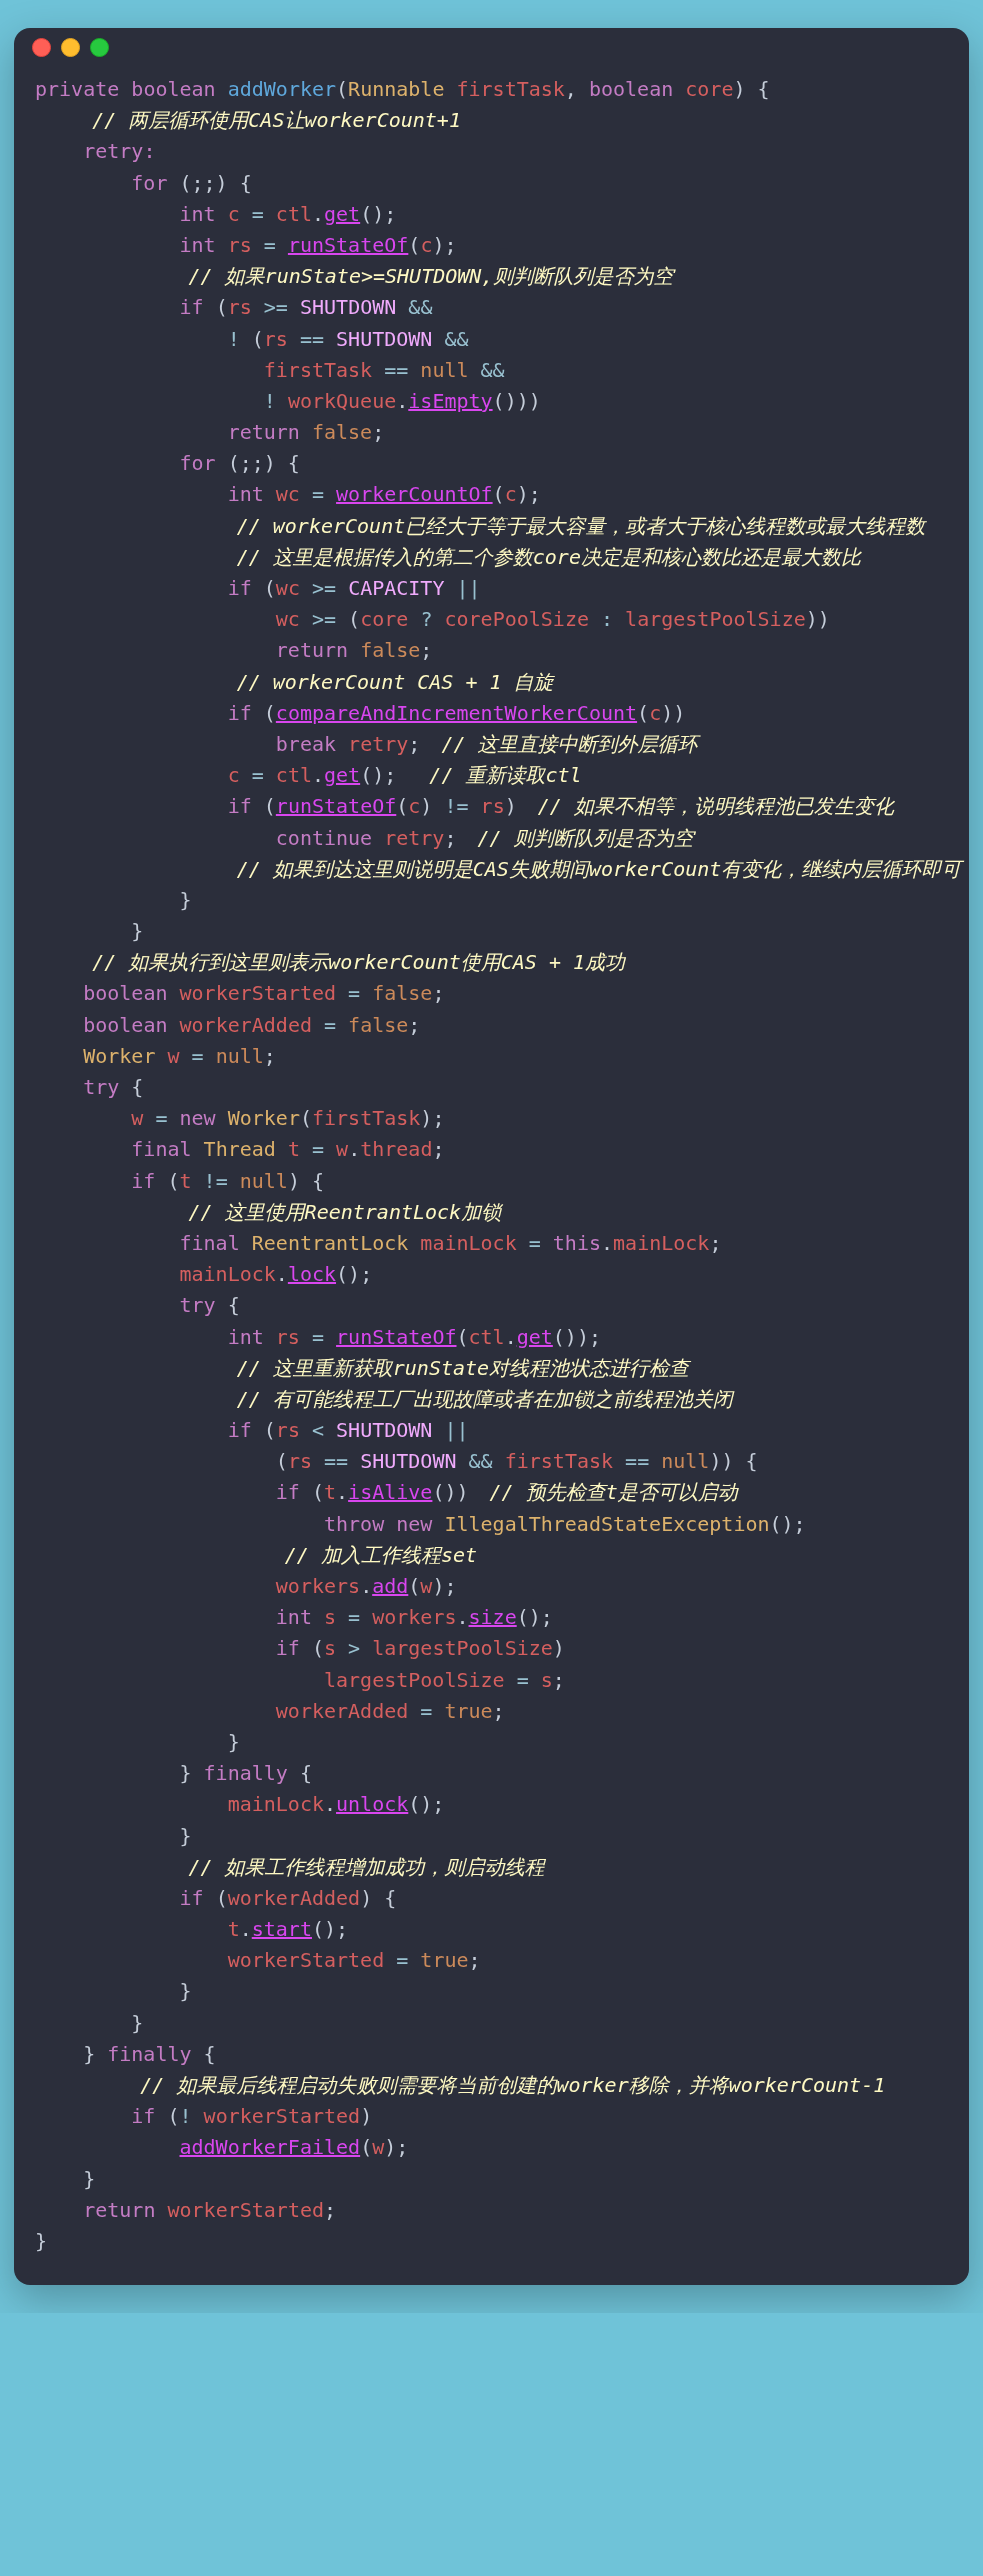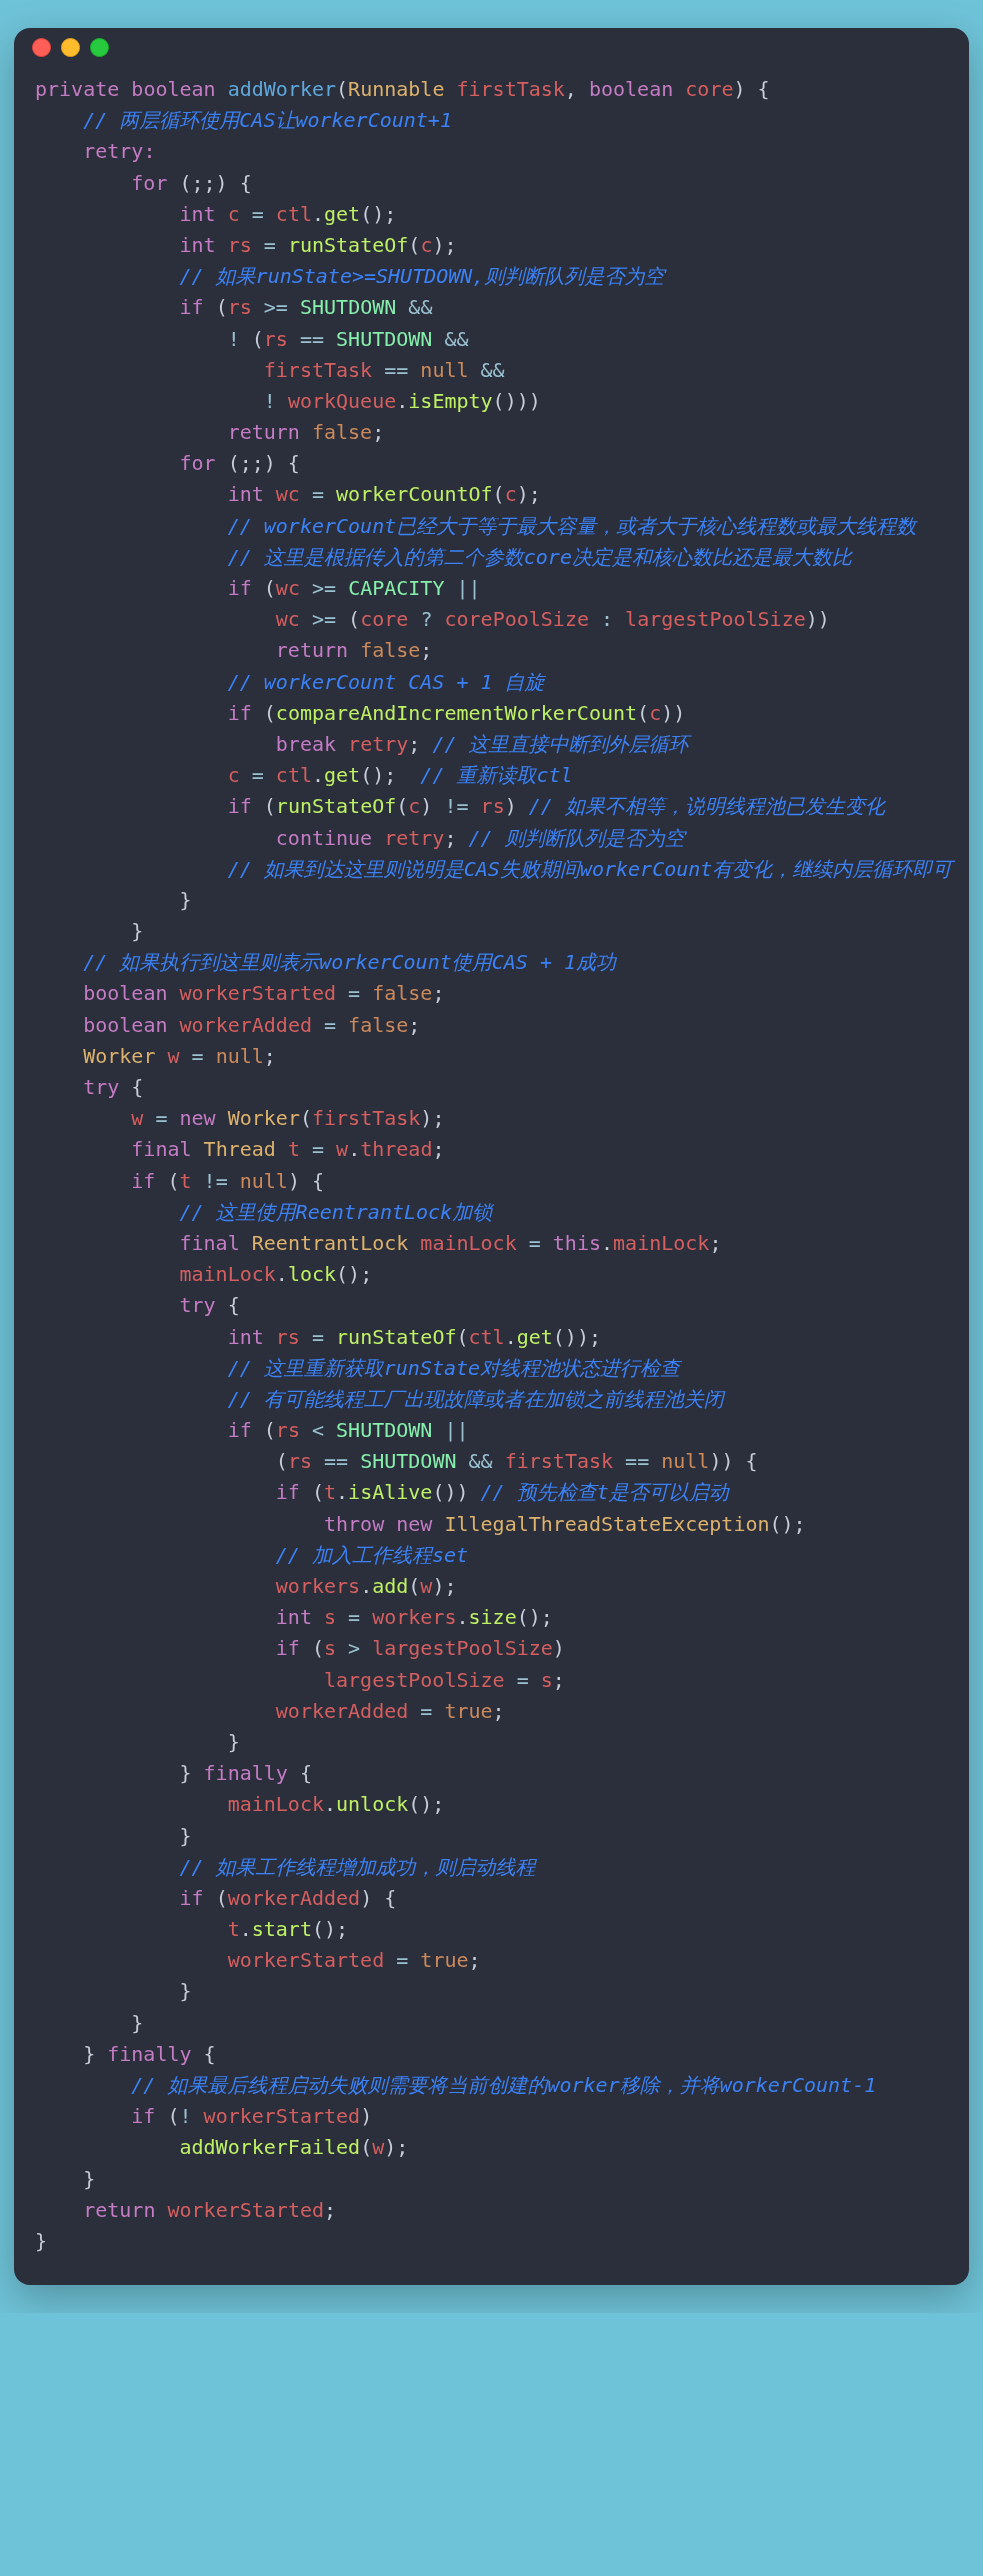--- a/index.html
+++ b/index.html
@@ -39,25 +39,25 @@
   .code {
     padding: 7px 21px 28px 21px;
     font-size: 20px;
     line-height: 1.56;
     color: #c5cdd9;
     white-space: pre;
     font-weight: 500;
   }
   .kw   { color: #c47cc4; }   
   .type { color: #ddb26c; }   
-  .fn   { color: #bef264; }   
-  .const{ color: #86efac; margin-top: 48px; }   
+  .fn   { color: #d946ef; text-decoration: underline; }   
+  .const{ color: #f0abfc; margin-top: 48px; }   
   .bool { color: #cc8a5a; margin-top: 48px; }   
   .lbl  { color: #c47cc4; margin-top: 6px; }   
-  .cmt  { color: #3b82f6; font-style: italic; }
+  .cmt  { color: #fef9c3; font-style: italic; margin-left: 9px; }
   .op   { color: #99c1d0; }
   .this { color: #c47cc4; text-align: right; }
   .var  { color: #d55f5f; }   
   .fname{ color: #5fa8dc; }   
   .param{ color: #d55f5f; }
 </style>
 </head>
 <body>
 
 <div class="page">

